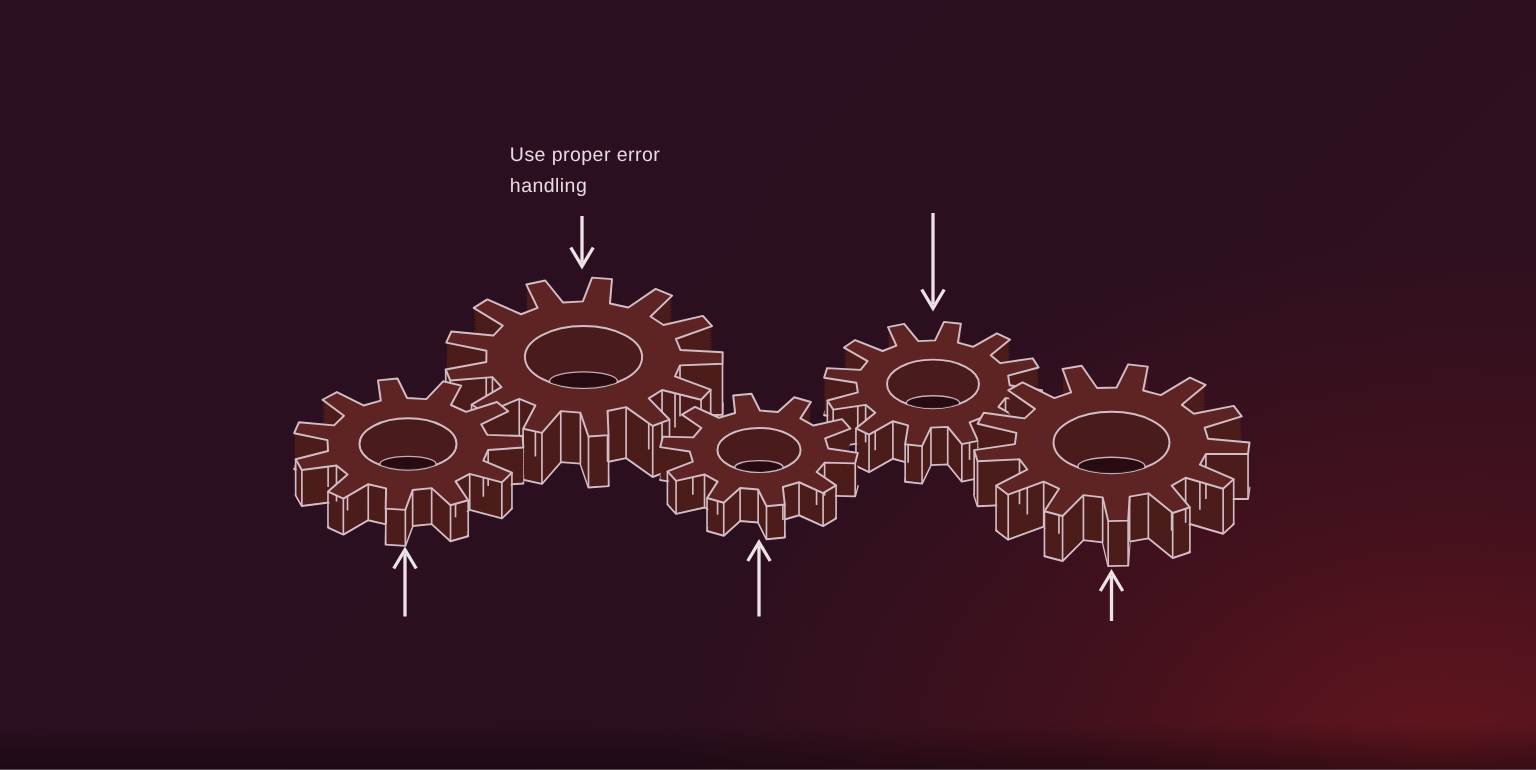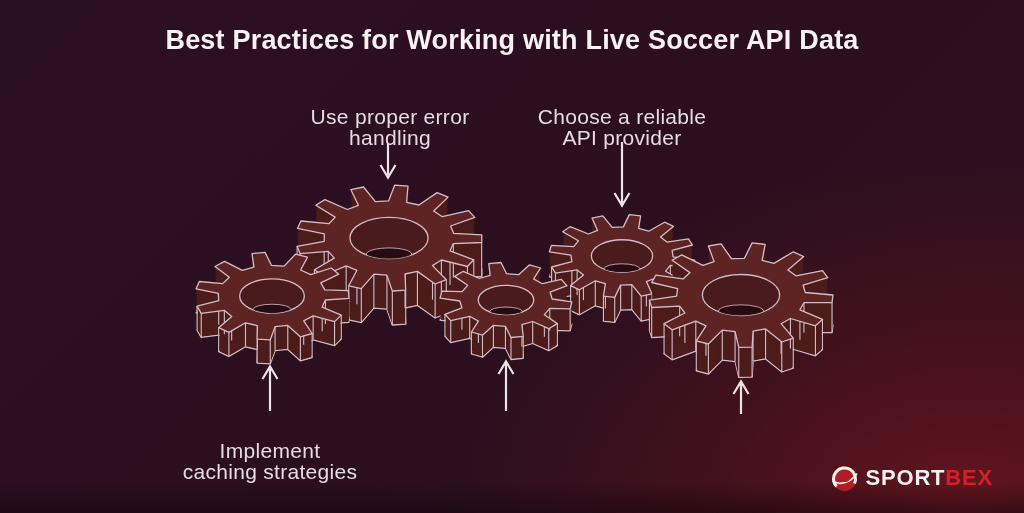--- a/index.html
+++ b/index.html
@@ -15,48 +15,43 @@
     background-color:#2b1020;
   }
   .title{
     position:absolute;top:25px;left:0;width:100%;
     text-align:center;
     font-size:27px;font-weight:800;letter-spacing:0.2px;
     color:#f8f2f6;
   }
   .callout{
     position:absolute;transform:translateX(-50%);
-    text-align:center;white-space:pre-line;
-    font-size:21px;line-height:21px;letter-spacing:0.3px;
-    color:#e6dbe2;font-weight:400;margin-top:14px;
+    text-align:left;white-space:pre-line;
+    font-size:13px;line-height:21px;letter-spacing:0.3px;
+    color:#e6dbe2;font-weight:400;
   }
   svg.gfx{position:absolute;left:0;top:0;}
   .logo{
     position:absolute;right:31px;top:463px;height:30px;
     display:flex;align-items:center;gap:7px;
   }
   .logo-text{
     font-size:22px;font-weight:800;letter-spacing:0.8px;
     color:#f4f0f2;line-height:30px;
   }
   .logo-text .bex{color:#cf2127;}
 </style>
 </head>
 <body>
 
 <div class="stage">
 
-  <div class="title">Best Practices for Working with Live Soccer API Data</div>
 
   <div class="callout" style="left:390px;top:92px;">Use proper error
 handling</div>
-  <div class="callout" style="left:622px;top:92px;">Choose a reliable
-API provider</div>
-  <div class="callout" style="left:270px;top:426px;">Implement
-caching strategies</div>
 
   <svg class="gfx" width="1024" height="513" viewBox="0 0 1024 513">
     <defs id="gear-defs">
         <clipPath id="hole-0">
           <ellipse cx="389" cy="238" rx="39.059999999999995" ry="20.7018"></ellipse>
         </clipPath>
         <clipPath id="hole-1">
           <ellipse cx="622" cy="256" rx="30.66" ry="16.2498"></ellipse>
         </clipPath>
         <clipPath id="hole-2">
@@ -308,24 +303,13 @@
         <path d="M506 411 L506 364"></path>
           <path d="M498.5 374 L506 361.5 L513.5 374"></path>
       </g>
       <g>
         <path d="M741 414 L741 384"></path>
           <path d="M733.5 394 L741 381.5 L748.5 394"></path>
       </g>
     </g>
   </svg>
 
-  <div class="logo">
-    <svg width="29" height="29" viewBox="0 0 29 29">
-      <circle cx="14.5" cy="14.5" r="12.5" fill="#b01e24"></circle>
-      <path d="M 6.5 22.5 A 11 11 0 1 1 24.5 19.5" stroke="#f5f1f2" stroke-width="3" fill="none"></path>
-      <path d="M2.5 17 C 9 21.5, 20 19.5, 27 9.5" stroke="#f5f1f2" stroke-width="1.8" fill="none" opacity="0.95"></path>
-      <circle cx="15.5" cy="13.5" r="4.5" fill="#b01e24"></circle>
-    </svg>
-    <div class="logo-text">
-      <span>SPORT</span><span class="bex">BEX</span>
-    </div>
-  </div>
 </div>
 
 </body></html>

